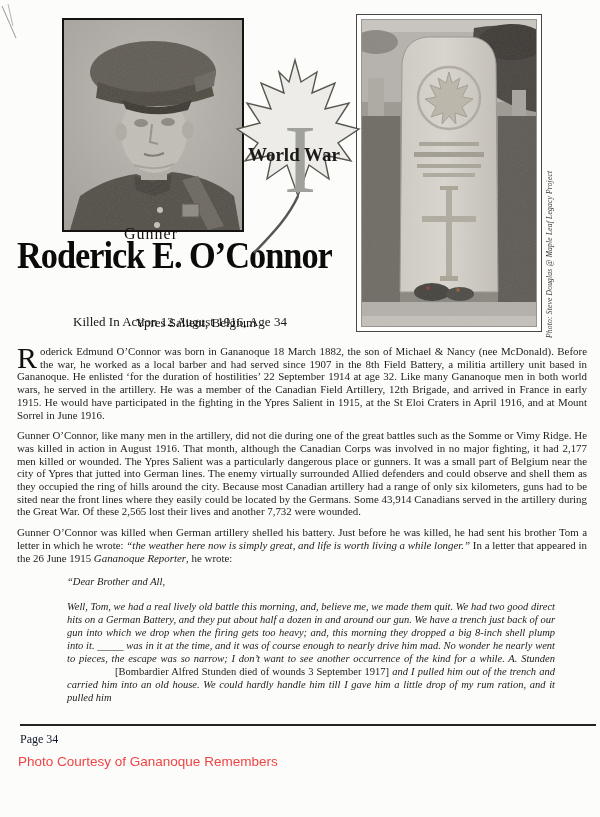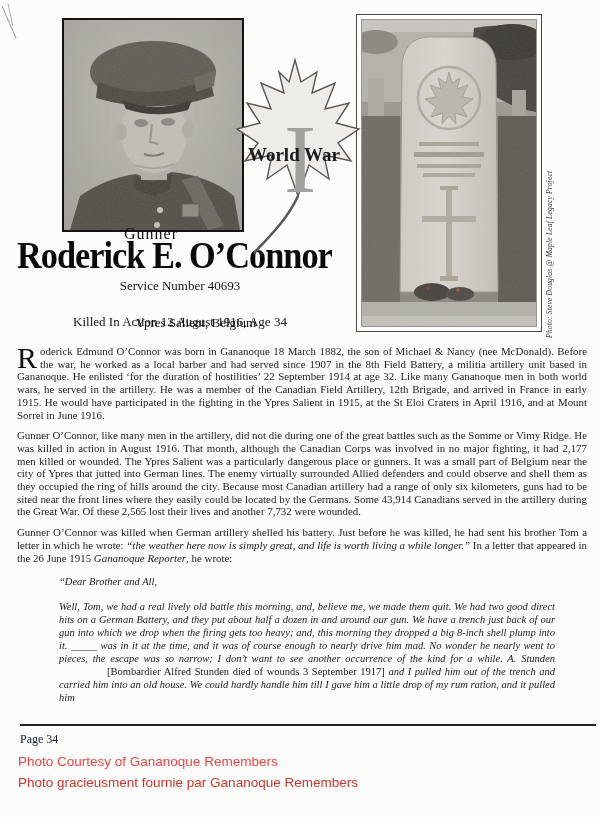--- a/index.html
+++ b/index.html
@@ -57,21 +57,21 @@
     position:absolute; left:17px; top:345px; width:570px;
     font-size:10.9px; line-height:12.7px; text-align:justify;
   }
   .body-col p{margin:0 0 8px 0;}
   .dropcap{
     float:left; font-size:30px; line-height:23px; padding:1px 3px 0 0; color:#121110;
   }
   .letter{
     margin:12px 32px 0 38px; font-style:italic; font-size:10.5px; line-height:12.9px;
   }
-  .letter p{margin:0 0 12px 4px;}
+  .letter p{margin:0 0 12px 12px;}
   .roman{font-style:normal;padding-left:48px;}
   .it{font-style:italic;}
   
   .foot-rule{position:absolute; left:20px; top:724px; width:576px; border-top:2px solid #26231f;}
   .page-num{position:absolute; left:20px; top:732px; font-size:12px; color:#0f172a;}
   .credit-en{position:absolute; left:18px; top:754px; font-family:"Liberation Sans",sans-serif; font-size:13.5px;}
   .credit-fr{position:absolute; left:18px; top:775px; font-family:"Liberation Sans",sans-serif; font-size:13.5px;}
 </style>
 </head>
 <body>
@@ -186,33 +186,31 @@
     <svg viewBox="0 0 142 205" width="142" height="205">
       <path d="M71,4 L77,26 L93,16 L88,37 L111,27 L101,53 L125,47 L112,67 L135,73 L114,87 L127,105 L100,99 L105,123 L85,109 L74,140 L63,109 L43,123 L48,99 L21,105 L34,87 L13,73 L36,67 L23,47 L47,53 L37,27 L60,37 L55,16 L65,26 Z" fill="#edecE8" stroke="#57564f" stroke-width="1.4"></path>
       <path d="M74,140 C64,162 48,178 30,197" fill="none" stroke="#57564f" stroke-width="2.5"></path>
       <text x="76" y="136" text-anchor="middle" font-family="Liberation Serif, serif" font-size="98" fill="#a0a09d">I</text>
       <text x="70" y="105" text-anchor="middle" font-family="Liberation Serif, serif" font-size="19" font-weight="bold" fill="#1b1a18">World War</text>
     </svg>
   </div>
 
   <div class="rank">Gunner</div>
   <div class="hero-name">Roderick E. O’Connor</div>
-  <div class="service">Service Number 40693</div>
   <div class="killed">Killed In Action 12 August 1916, Age 34</div>
   <div class="loc">Ypres Salient, Belgium</div>
 
   <div class="body-col">
     <p><span class="dropcap">R</span><span>oderick Edmund O’Connor was born in Gananoque 18 March 1882, the son of Michael &amp; Nancy (nee McDonald). Before the war, he worked as a local barber and had served since 1907 in the 8th Field Battery, a militia artillery unit based in Gananoque. He enlisted ‘for the duration of hostilities’ 22 September 1914 at age 32. Like many Gananoque men in both world wars, he served in the artillery. He was a member of the Canadian Field Artillery, 12th Brigade, and arrived in France in early 1915. He would have participated in the fighting in the Ypres Salient in 1915, at the St Eloi Craters in April 1916, and at Mount Sorrel in June 1916.</span></p>
     <p>Gunner O’Connor, like many men in the artillery, did not die during one of the great battles such as the Somme or Vimy Ridge. He was killed in action in August 1916. That month, although the Canadian Corps was involved in no major fighting, it had 2,177 men killed or wounded. The Ypres Salient was a particularly dangerous place or gunners. It was a small part of Belgium near the city of Ypres that jutted into German lines. The enemy virtually surrounded Allied defenders and could observe and shell them as they occupied the ring of hills around the city. Because most Canadian artillery had a range of only six kilometers, guns had to be sited near the front lines where they easily could be located by the Germans. Some 43,914 Canadians served in the artillery during the Great War. Of these 2,565 lost their lives and another 7,732 were wounded.</p>
     <p><span>Gunner O’Connor was killed when German artillery shelled his battery. Just before he was killed, he had sent his brother Tom a letter in which he wrote: </span><span class="it">“the weather here now is simply great, and life is worth living a while longer.”</span><span> In a letter that appeared in the 26 June 1915 </span><span class="it">Gananoque Reporter</span><span>, he wrote:</span></p>
 
     <div class="letter">
       <p>“Dear Brother and All,</p>
       <p><span>Well, Tom, we had a real lively old battle this morning, and, believe me, we made them quit.  We had two good direct hits on a German Battery, and they put about half a dozen in and around our gun.  We have a trench just back of our gun into which we drop when the firing gets too heavy; and, this morning they dropped a big 8-inch shell plump into it. _____ was in it at the time, and it was of course enough to nearly drive him mad.  No wonder he nearly went to pieces, the escape was so narrow; I don’t want to see another occurrence of the kind for a while.  A. Stunden </span><span class="roman">[Bombardier Alfred Stunden died of wounds 3 September 1917]</span><span> and I pulled him out of the trench and carried him into an old house.  We could hardly handle him till I gave him a little drop of my rum ration, and it pulled him</span></p>
     </div>
   </div>
 
   <div class="foot-rule"></div>
   <div class="page-num">Page 34</div>
   <div class="credit-en" id="creditEn" style="color: #ef4444;">Photo Courtesy of Gananoque Remembers</div>
-  <div class="credit-fr" id="creditFr" style="color: rgb(208, 52, 44);">Photo gracieusment fournie par Gananoque Remembers</div>
 
 </div>
 
 </body></html>

